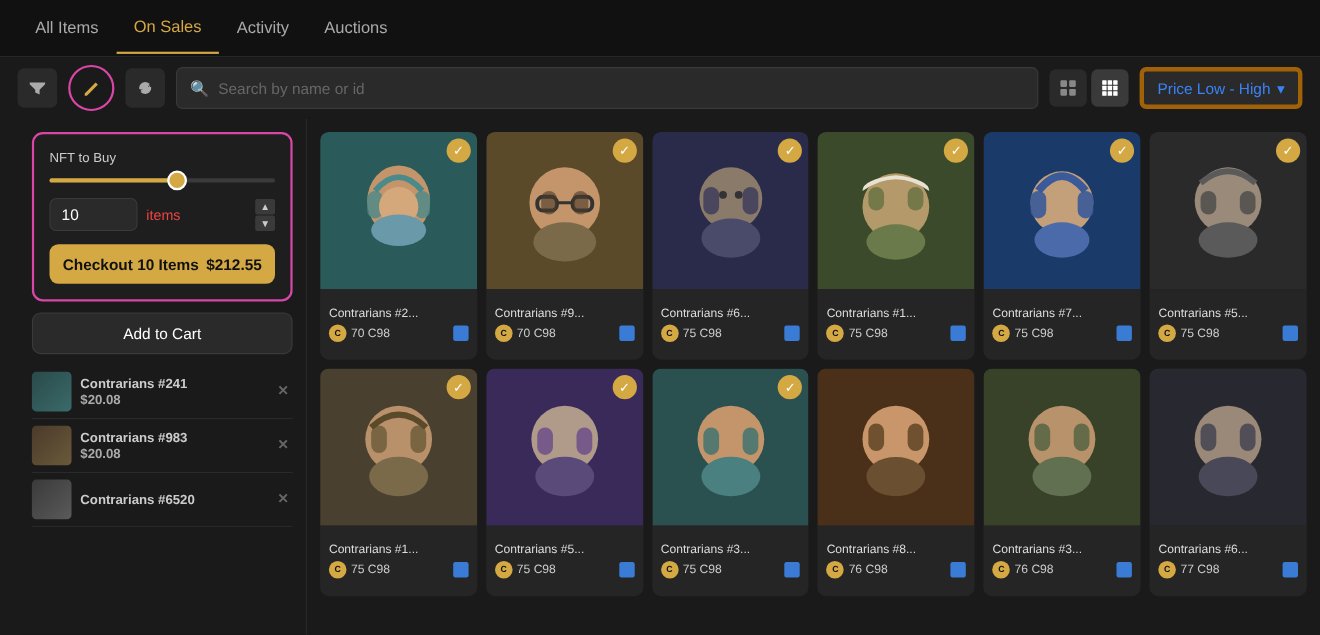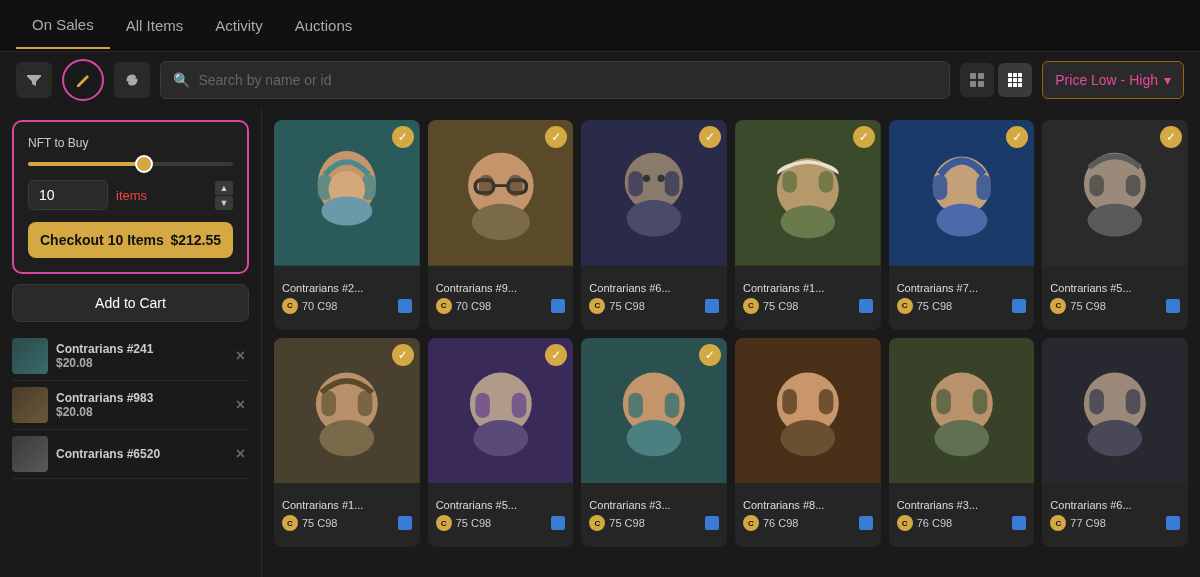--- a/index.html
+++ b/index.html
@@ -96,37 +96,38 @@
       display: flex;
       align-items: center;
       justify-content: center;
       cursor: pointer;
       color: #888;
       font-size: 14px;
     }
     .view-btn.active { color: #fff; background: #3a3a3a; }
     .sort-dropdown {
       background: #2a2a2a;
-      border: 1px solid #a16207;
+      border: 4px solid #a16207;
       border-radius: 6px;
       padding: 6px 12px;
-      color: #ec4899;
+      color: #3b82f6;
       font-size: 14px;
       display: flex;
       align-items: center;
       gap: 6px;
       cursor: pointer;
       white-space: nowrap;
       height: 38px;
     }
 
     
     .main {
       display: flex;
       height: calc(577px - 52px - 56px);
+      margin-left: 17px;
     }
 
     
     .sidebar {
       width: 262px;
       min-width: 262px;
       background: #1a1a1a;
       border-right: 1px solid #2a2a2a;
       padding: 12px;
       overflow-y: auto;
@@ -350,22 +351,22 @@
 
     
     ::-webkit-scrollbar { width: 4px; }
     ::-webkit-scrollbar-track { background: #1a1a1a; }
     ::-webkit-scrollbar-thumb { background: #3a3a3a; border-radius: 4px; }
   </style>
 </head>
 <body>
 
 <nav class="nav">
+  <div class="nav-tab">All Items</div>
   <div class="nav-tab active">On Sales</div>
-  <div class="nav-tab">All Items</div>
   <div class="nav-tab">Activity</div>
   <div class="nav-tab">Auctions</div>
 </nav>
 
 <div class="toolbar">
   <div class="toolbar-icon">
     <svg width="16" height="16" viewBox="0 0 16 16" fill="#aaa">
       <path d="M1 3h14v1.5l-5 5V14l-4-2V9.5L1 4.5V3z"></path>
     </svg>
   </div>

